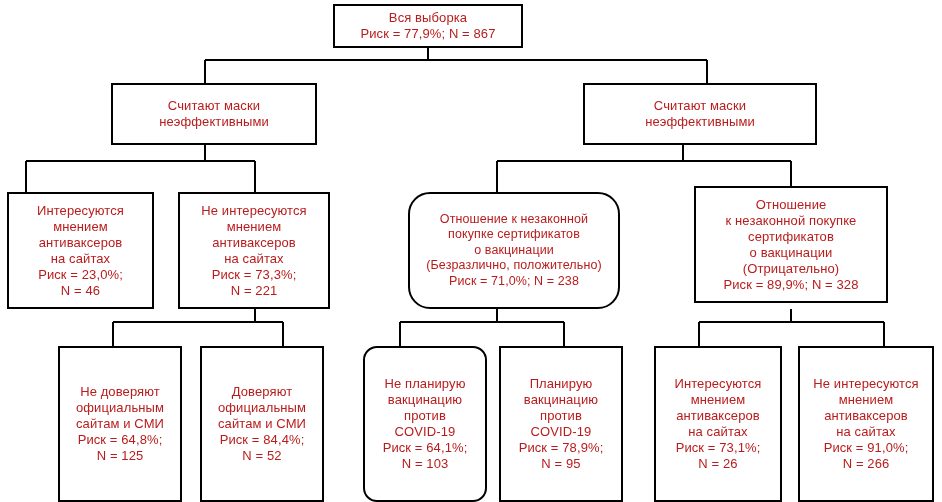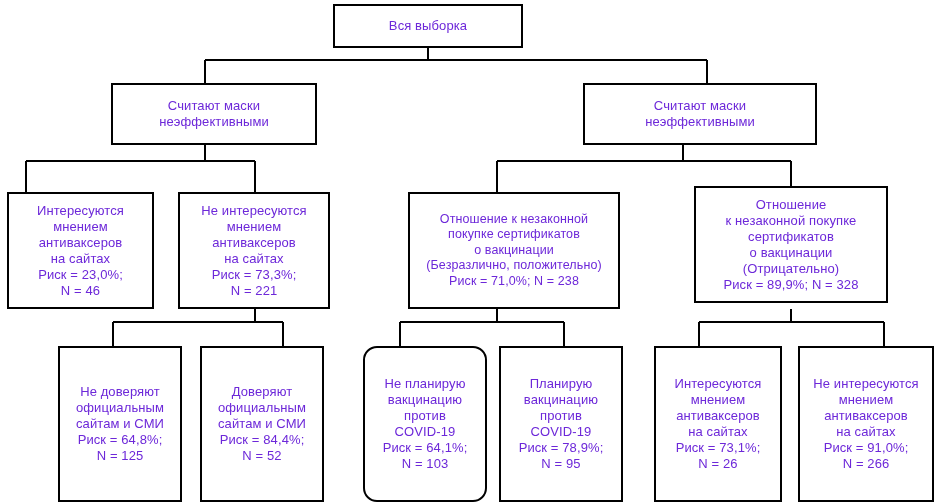--- a/index.html
+++ b/index.html
@@ -27,36 +27,37 @@
   .node {
     position: absolute;
     box-sizing: border-box;
     border: 2px solid #000000;
     background: #ffffff;
     display: flex;
     flex-direction: column;
     align-items: center;
     justify-content: center;
     text-align: center;
-    color: #6d28d9;
+    color: #b91c1c;
     font-size: 13px;
     line-height: 16px;
     letter-spacing: 0.1px;
     z-index: 2;
   }
   .node .line {
     display: block;
     white-space: nowrap;
   }
   .node .stats {
     white-space: nowrap;
   }
   .node.small {
     font-size: 12.5px;
     line-height: 15.5px;
+    border-radius: 22px;
   }
 </style>
 </head>
 <body>
 
 <div id="diagram">
   <svg id="connectors" viewBox="0 0 942 502" xmlns="http://www.w3.org/2000/svg">
       <line x1="428" y1="48" x2="428" y2="60" stroke="#000000" stroke-width="1.6" shape-rendering="crispEdges"></line>
       <line x1="205" y1="60" x2="707" y2="60" stroke="#000000" stroke-width="1.6" shape-rendering="crispEdges"></line>
       <line x1="205" y1="60" x2="205" y2="83" stroke="#000000" stroke-width="1.6" shape-rendering="crispEdges"></line>
@@ -77,20 +78,21 @@
       <line x1="400" y1="322" x2="564" y2="322" stroke="#000000" stroke-width="1.6" shape-rendering="crispEdges"></line>
       <line x1="400" y1="322" x2="400" y2="346" stroke="#000000" stroke-width="1.6" shape-rendering="crispEdges"></line>
       <line x1="564" y1="322" x2="564" y2="346" stroke="#000000" stroke-width="1.6" shape-rendering="crispEdges"></line>
       <line x1="791" y1="309" x2="791" y2="322" stroke="#000000" stroke-width="1.6" shape-rendering="crispEdges"></line>
       <line x1="699" y1="322" x2="884" y2="322" stroke="#000000" stroke-width="1.6" shape-rendering="crispEdges"></line>
       <line x1="699" y1="322" x2="699" y2="346" stroke="#000000" stroke-width="1.6" shape-rendering="crispEdges"></line>
       <line x1="884" y1="322" x2="884" y2="346" stroke="#000000" stroke-width="1.6" shape-rendering="crispEdges"></line>
     </svg>
 <div class="node" style="left: 333px; top: 4px; width: 190px; height: 44px;">
       <span class="line">Вся выборка</span>
+      <span class="stats">Риск = 77,9%; N = 867</span>
     </div>
     <div class="node" style="left: 111px; top: 83px; width: 206px; height: 62px;">
       <span class="line">Считают маски</span>
       <span class="line">неэффективными</span>
     </div>
     <div class="node" style="left: 583px; top: 83px; width: 234px; height: 62px;">
       <span class="line">Считают маски</span>
       <span class="line">неэффективными</span>
     </div>
     <div class="node" style="left: 7px; top: 192px; width: 147px; height: 117px;">

